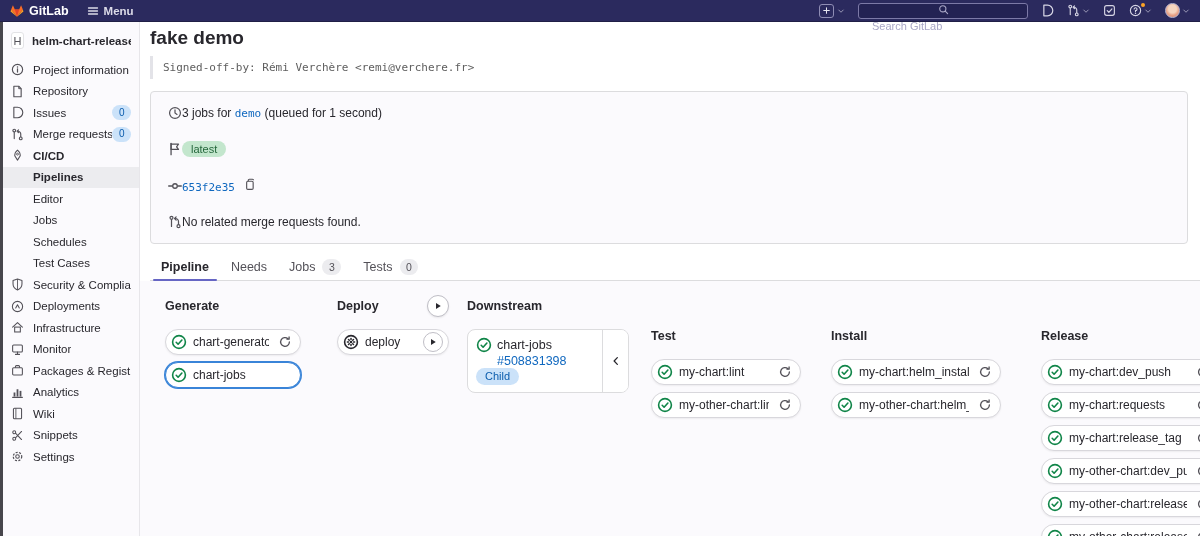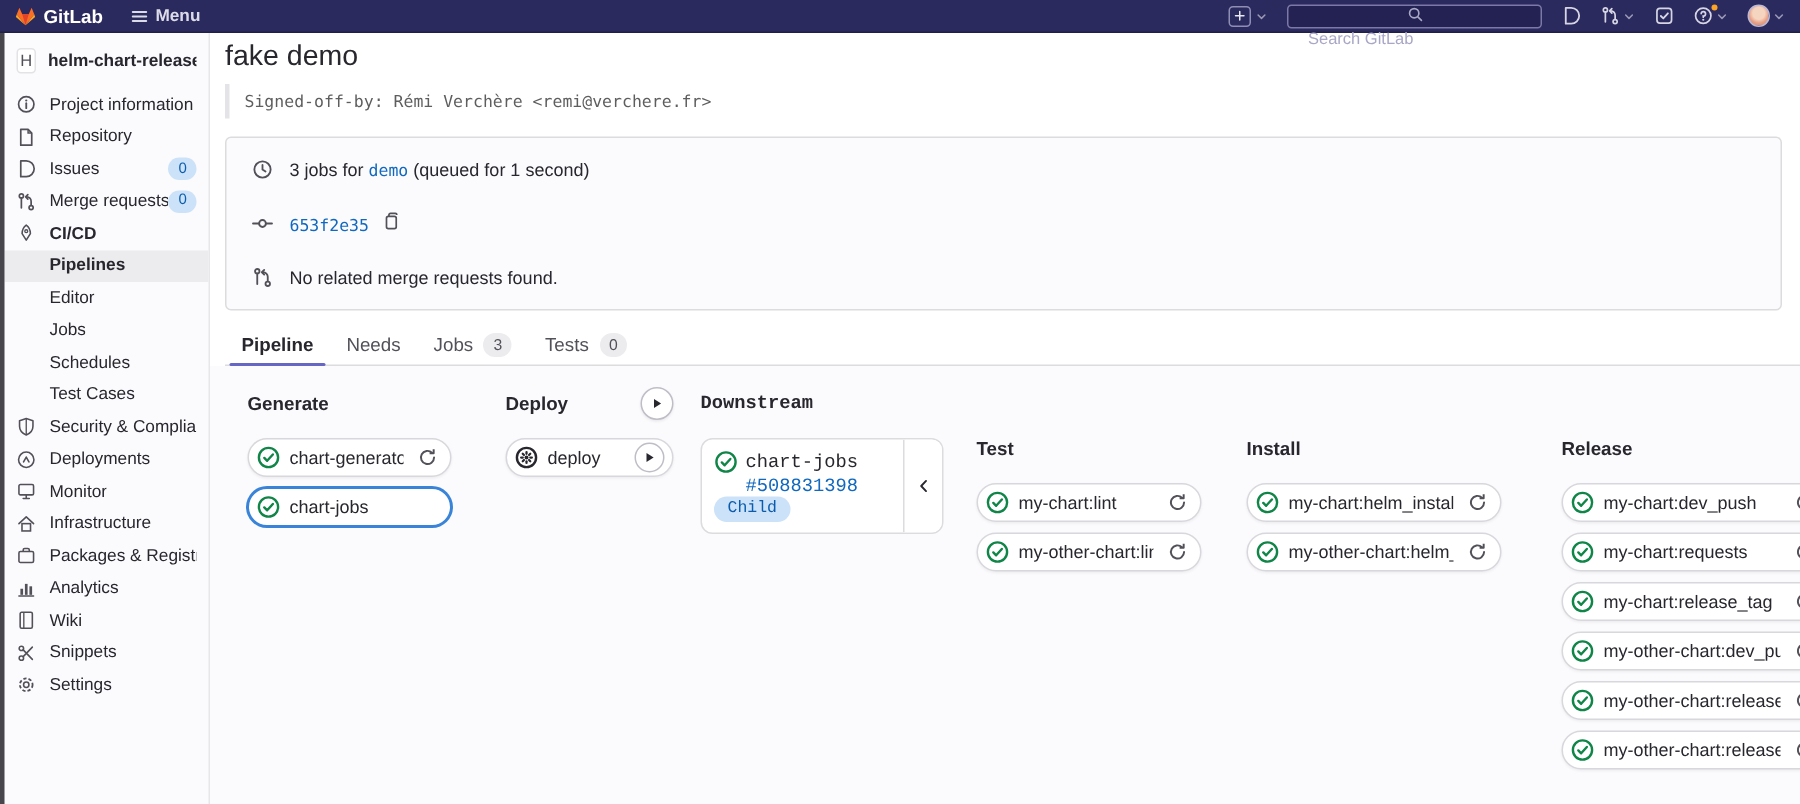--- a/index.html
+++ b/index.html
@@ -41,45 +41,45 @@
   .side-item.indent { padding-left:30px; }
   .side-item.active { background:#ececef; }
   .side-item.bold .side-label { font-weight:700; }
   .side-label { white-space:nowrap; overflow:hidden; }
   .side-badge { margin-left:auto; background:#cbe2f9; color:#0b5cad; font-size:10px; line-height:1;
                 padding:2.5px 6.5px; border-radius:8px; }
 
   
   .main { position:absolute; top:22px; left:140px; right:0; bottom:0; background:#fff;
           display:flex; flex-direction:column; overflow:hidden; }
-  .page-title { margin:5px 0 0 10px; font-size:19px; font-weight:400; color:#28272d; }
+  .page-title { margin:5px 0 0 10px; font-size:19px; font-weight:700; color:#28272d; }
   .commit-msg { margin:7px 12px 0 10px; border-left:3px solid #e3e3e8; padding:5px 0 5px 10px;
                 font-family:"DejaVu Sans Mono",monospace; font-size:11px; color:#5e5e5e; }
   .summary-box { margin:12px 12px 0 10px; border:1px solid #dcdcde; border-radius:4px; background:#fbfafd;
                  padding:14px 16px; display:flex; flex-direction:column; gap:21px; }
-  .sum-row { display:flex; align-items:center; gap:11px; font-size:12px; color:#28272d; }
+  .sum-row { display:flex; align-items:center; font-size:12px; color:#28272d; }
   .sum-row .icn { color:#535158; width:15px; }
   .badge-latest { background:#c3e6cd; color:#24663b; font-size:11px; padding:2px 9px; border-radius:10px; }
   .link { color:#1068bf; cursor:pointer; }
   .mono { font-family:"DejaVu Sans Mono",monospace; font-size:11px; }
   .copy-btn { color:#535158; margin-left:7px; cursor:pointer; }
 
   .tabs { display:flex; align-items:stretch; margin:10px 0 0 10px; border-bottom:1px solid #dcdcde; height:27px; }
   .tab { padding:5px 11px; font-size:12.5px; color:#535158; position:relative; display:flex; gap:7px; align-items:center; cursor:pointer; }
   .tab.active { color:#28272d; font-weight:700; }
   .tab.active::after { content:""; position:absolute; left:3px; right:3px; bottom:-1px; height:2.5px; background:#6666c4; border-radius:2px; }
   .tab-badge { background:#ececef; color:#535158; font-size:10.5px; line-height:1; padding:2.5px 6.5px; border-radius:8px; }
 
   
   .graph { flex:1; background:#fbfafd; display:flex; align-items:flex-start; padding:14px 0 0 25px; overflow:hidden; }
   .stage-col { display:flex; flex-direction:column; flex:none; }
   .stage-col.offset { margin-top:30px; }
   .col-generate { width:136px; margin-right:36px; }
   .col-deploy { width:112px; margin-right:18px; }
-  .col-downstream { width:162px; margin-right:22px;font-family:Liberation Mono, monospace; }
+  .col-downstream { width:162px; margin-right:22px; }
   .col-test { width:150px; margin-right:30px; }
   .col-install { width:170px; margin-right:40px; }
   .col-release { width:178px; }
   .stage-header { height:22px; font-size:12.5px; font-weight:700; color:#28272d; margin-bottom:12px;
                   display:flex; align-items:center; justify-content:space-between; }
   .job-pill { height:26px; background:#fff; border:1px solid #d8d7dc; border-radius:14px; display:flex; align-items:center;
               padding:0 5px; margin-bottom:7px; box-shadow:0 1px 2px rgba(0,0,0,.06); cursor:pointer; }
   .job-pill.selected { border-color:#3984d8; box-shadow:0 0 0 1px #3984d8; }
   .job-label { flex:1; font-size:12px; color:#28272d; margin:0 6px; white-space:nowrap; overflow:hidden; }
   .action-btn { width:20px; height:20px; display:flex; align-items:center; justify-content:center; color:#535158; cursor:pointer; }
@@ -279,34 +279,34 @@
           <svg viewBox="0 0 16 16" width="13" height="13">
             <circle cx="8" cy="8" r="6.3" fill="none" stroke="currentColor" stroke-width="1.3"></circle>
             <path d="M5.8 9.8L8 5.8l2.2 4" fill="none" stroke="currentColor" stroke-width="1.3" stroke-linecap="round" stroke-linejoin="round"></path>
           </svg>
         </span>
         <span class="side-label">Deployments</span>
       </div>
       <div class="side-item">
         <span class="icn">
           <svg viewBox="0 0 16 16" width="13" height="13">
+            <path d="M2 7.5L8 2l6 5.5" fill="none" stroke="currentColor" stroke-width="1.3" stroke-linecap="round" stroke-linejoin="round"></path>
+            <rect x="4.5" y="7.5" width="7" height="6" fill="none" stroke="currentColor" stroke-width="1.3"></rect>
+          </svg>
+        </span>
+        <span class="side-label">Infrastructure</span>
+      </div>
+      <div class="side-item">
+        <span class="icn">
+          <svg viewBox="0 0 16 16" width="13" height="13">
             <rect x="2" y="2.5" width="12" height="8.5" rx="1.2" fill="none" stroke="currentColor" stroke-width="1.3"></rect>
             <path d="M5.5 14h5M8 11v3" stroke="currentColor" stroke-width="1.3" stroke-linecap="round"></path>
           </svg>
         </span>
         <span class="side-label">Monitor</span>
-      </div>
-      <div class="side-item">
-        <span class="icn">
-          <svg viewBox="0 0 16 16" width="13" height="13">
-            <path d="M2 7.5L8 2l6 5.5" fill="none" stroke="currentColor" stroke-width="1.3" stroke-linecap="round" stroke-linejoin="round"></path>
-            <rect x="4.5" y="7.5" width="7" height="6" fill="none" stroke="currentColor" stroke-width="1.3"></rect>
-          </svg>
-        </span>
-        <span class="side-label">Infrastructure</span>
       </div>
       <div class="side-item">
         <span class="icn">
           <svg viewBox="0 0 16 16" width="13" height="13">
             <rect x="2" y="4.5" width="12" height="9" rx="1.2" fill="none" stroke="currentColor" stroke-width="1.3"></rect>
             <path d="M5.5 4.5V3.2A1.2 1.2 0 0 1 6.7 2h2.6a1.2 1.2 0 0 1 1.2 1.2v1.3" fill="none" stroke="currentColor" stroke-width="1.3"></path>
           </svg>
         </span>
         <span class="side-label">Packages &amp; Registries</span>
       </div>
@@ -361,20 +361,29 @@
     <div class="sum-row">
       <span class="icn">
         <svg viewBox="0 0 16 16" width="14" height="14">
             <circle cx="8" cy="8" r="6.2" fill="none" stroke="currentColor" stroke-width="1.4"></circle>
             <path d="M8 4.5V8l2.3 1.6" fill="none" stroke="currentColor" stroke-width="1.4" stroke-linecap="round"></path>
           </svg>
       </span>
       <span>
         <span>3 jobs for </span><a class="link mono">demo</a><span> (queued for 1 second)</span>
       </span>
+    </div>
+    <div class="sum-row">
+      <span class="icn">
+        <svg viewBox="0 0 16 16" width="14" height="14">
+            <path d="M3.5 1.5v13" stroke="currentColor" stroke-width="1.5" stroke-linecap="round"></path>
+            <path d="M3.5 2.5h8.5l-2.2 3 2.2 3H3.5z" fill="none" stroke="currentColor" stroke-width="1.4" stroke-linejoin="round"></path>
+          </svg>
+      </span>
+      <span class="badge-latest">latest</span>
     </div>
     <div class="sum-row">
       <span class="icn">
         <svg viewBox="0 0 16 16" width="14" height="14">
             <circle cx="8" cy="8" r="2.6" fill="none" stroke="currentColor" stroke-width="1.5"></circle>
             <path d="M.8 8h4M11.2 8h4" stroke="currentColor" stroke-width="1.5" stroke-linecap="round"></path>
           </svg>
       </span>
       <span>
         <a class="link mono">653f2e35</a><span class="copy-btn icn">

